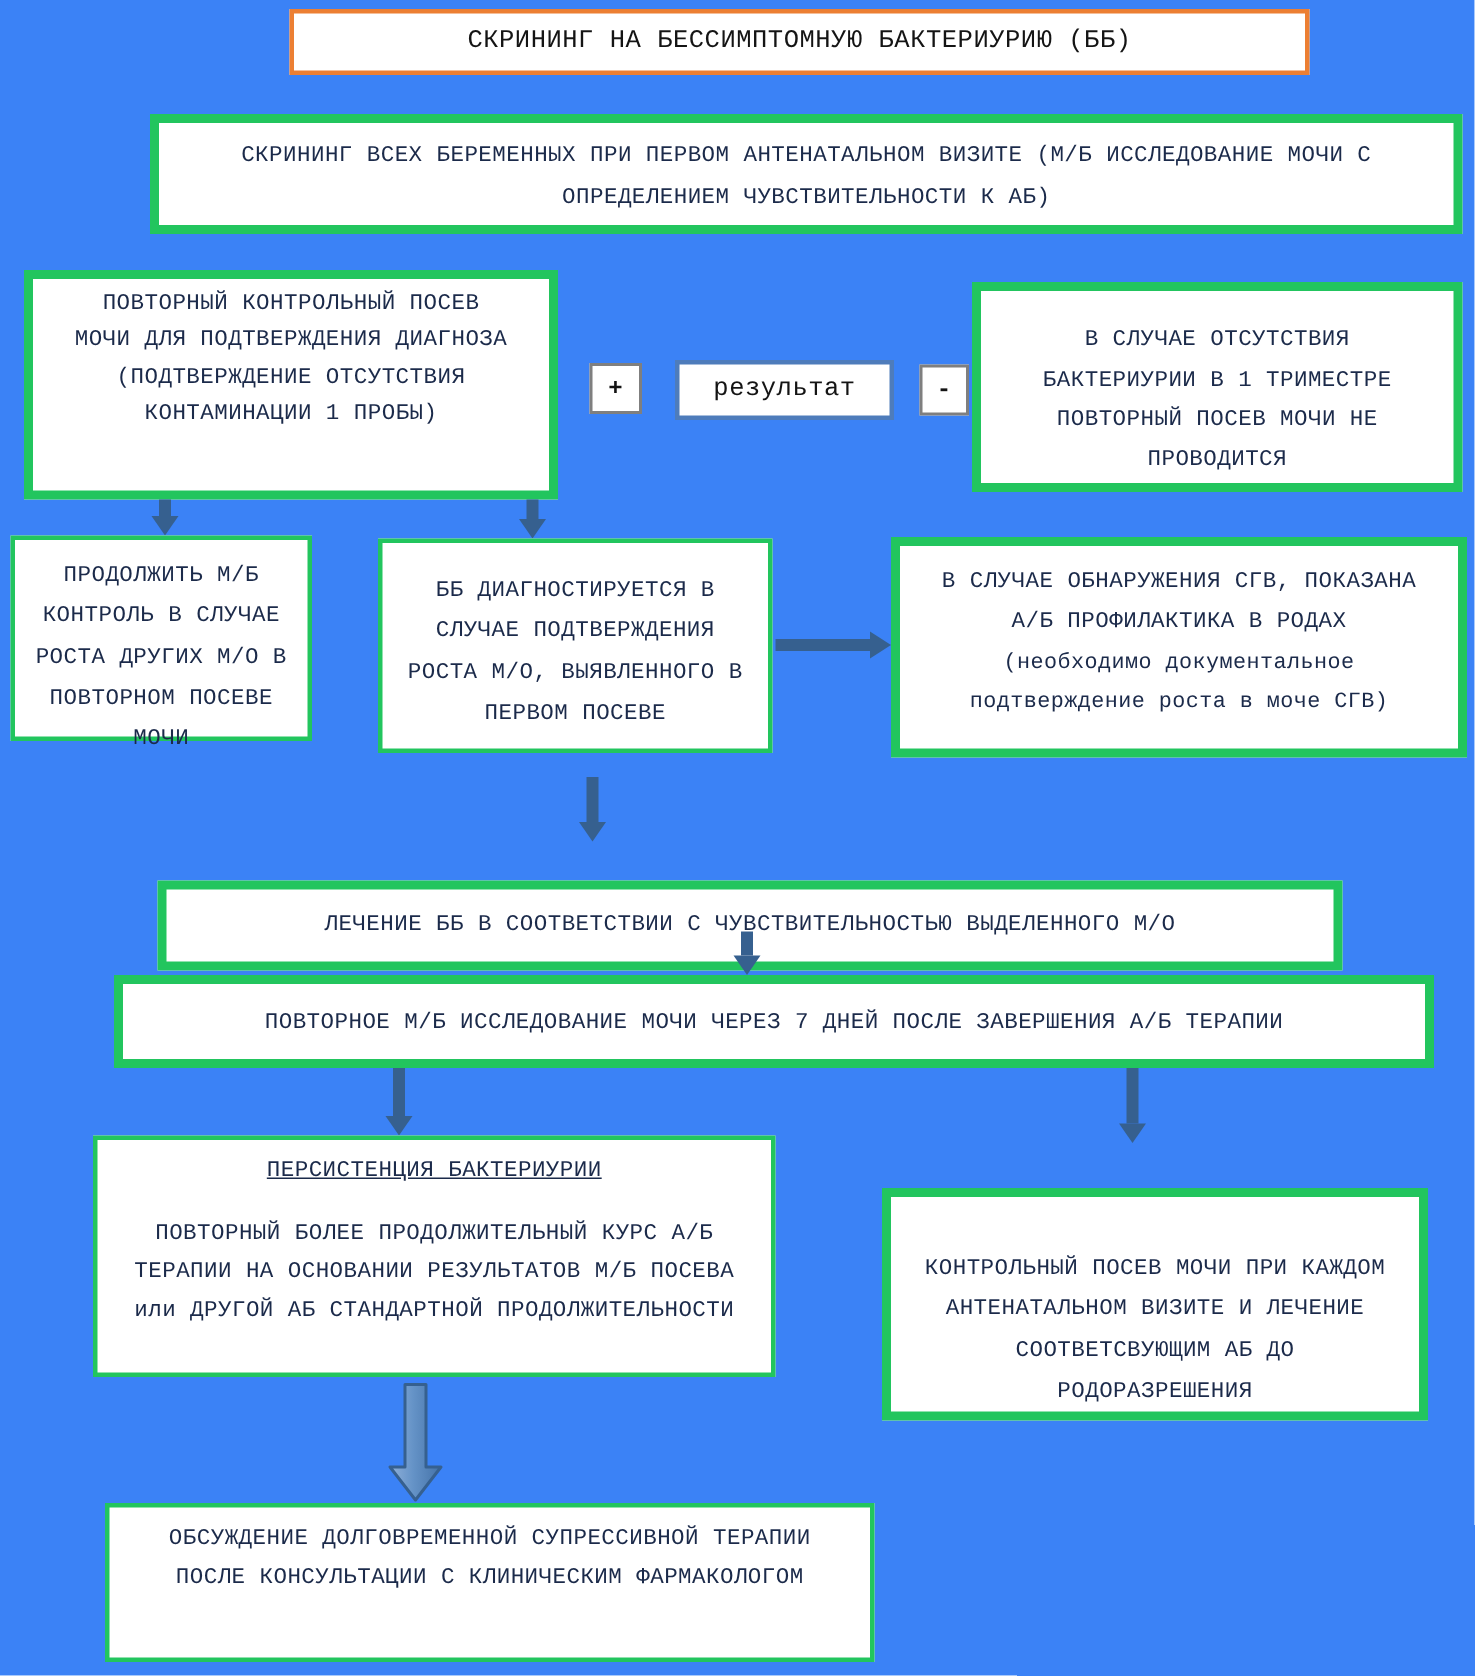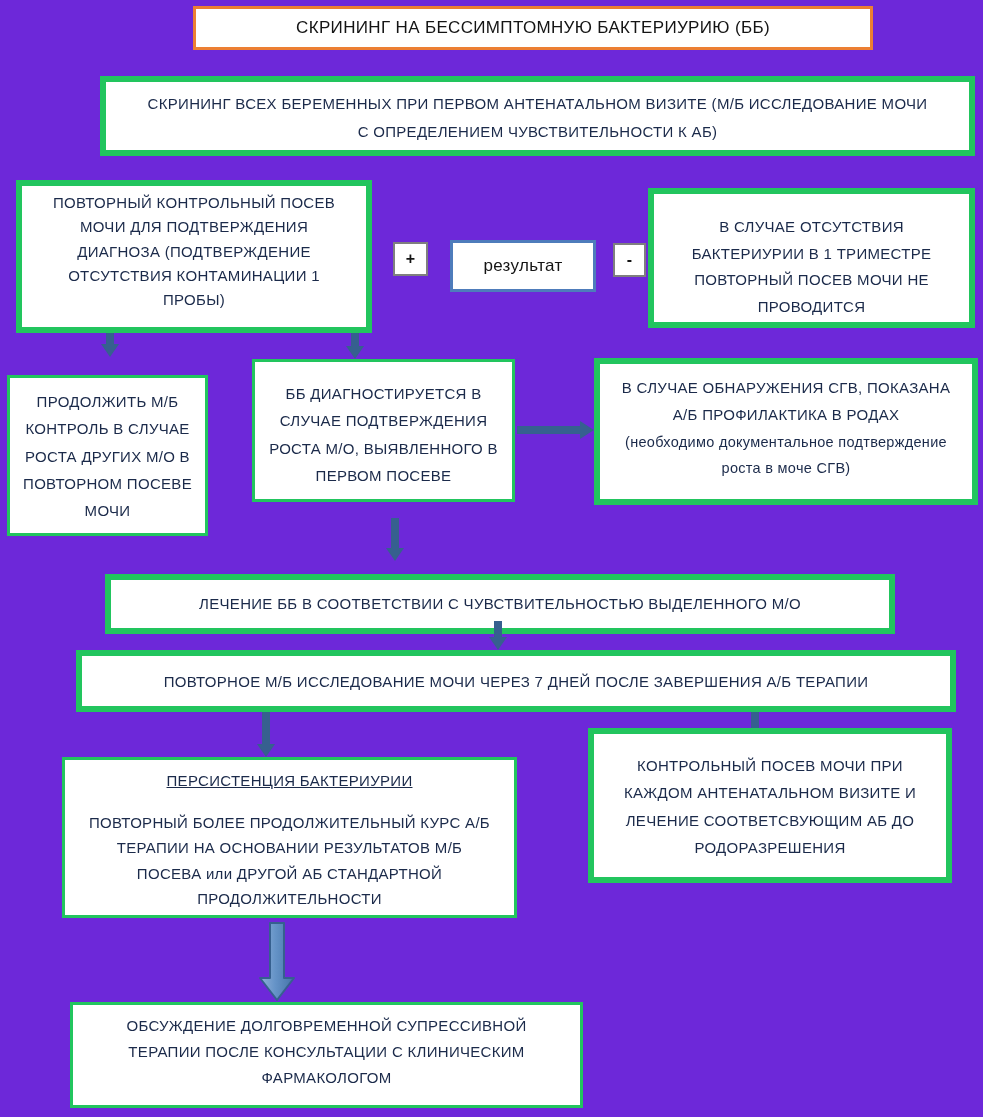--- a/index.html
+++ b/index.html
@@ -1,18 +1,18 @@
 <!DOCTYPE html>
 <html><head>
 <meta charset="utf-8">
 <style>
   html,body{margin:0;padding:0;background:#ffffff;}
   .canvas{
-    position:relative;width:983px;height:1117px;background:#6d28d9;
-    font-family:Liberation Sans, sans-serif;color:#1b2a4a;overflow:hidden;
+    position:relative;width:983px;height:1117px;background:#3b82f6;
+    font-family:Liberation Mono, monospace;color:#1b2a4a;overflow:hidden;
   }
   .box{
     position:absolute;box-sizing:border-box;border:6px solid #22c55e;background:#ffffff;
     text-align:center;font-size:15px;line-height:1.68;letter-spacing:.02em;
     display:flex;flex-direction:column;align-items:center;justify-content:flex-start;
   }
   .box .txt{width:100%;}
   .thick{border-width:3px;}
   .title-box{
     border:3px solid #ec7f33;color:#141414;font-size:17px;
@@ -47,42 +47,42 @@
   </div>
 
   <div class="box" style="left:16px;top:180px;width:356px;height:153px;padding:5px 26px 0;line-height:1.62;">
     <span class="txt">ПОВТОРНЫЙ КОНТРОЛЬНЫЙ ПОСЕВ МОЧИ ДЛЯ ПОДТВЕРЖДЕНИЯ ДИАГНОЗА (ПОДТВЕРЖДЕНИЕ ОТСУТСТВИЯ КОНТАМИНАЦИИ 1 ПРОБЫ)</span>
   </div>
 
   <div class="box gray" style="left:393px;top:242px;width:35px;height:34px;">
     <span class="txt">+</span>
   </div>
 
-  <div class="box result-box" style="left:450px;top:240px;width:146px;height:52px;">
+  <div class="box result-box" style="left:450px;top:240px;width:146px;height:40px;">
     <span class="txt">результат</span>
   </div>
 
   <div class="box gray" style="left:613px;top:243px;width:33px;height:34px;">
     <span class="txt">-</span>
   </div>
 
   <div class="box" style="left:648px;top:188px;width:327px;height:140px;padding:20px 30px 0;line-height:1.78;">
     <span class="txt">В СЛУЧАЕ ОТСУТСТВИЯ БАКТЕРИУРИИ В 1 ТРИМЕСТРЕ ПОВТОРНЫЙ ПОСЕВ МОЧИ НЕ ПРОВОДИТСЯ</span>
   </div>
 
   <div class="varrow" style="left:101px;top:333px;height:24px;">
     <div class="stem"></div>
     <div class="head"></div>
   </div>
   <div class="varrow" style="left:346px;top:333px;height:26px;">
     <div class="stem"></div>
     <div class="head"></div>
   </div>
 
-  <div class="box thick" style="left:7px;top:375px;width:201px;height:161px;padding:10px 10px 0;line-height:1.82;">
+  <div class="box thick" style="left:7px;top:357px;width:201px;height:137px;padding:10px 10px 0;line-height:1.82;">
     <span class="txt">ПРОДОЛЖИТЬ М/Б КОНТРОЛЬ В СЛУЧАЕ РОСТА ДРУГИХ М/О В ПОВТОРНОМ ПОСЕВЕ МОЧИ</span>
   </div>
 
   <div class="box thick" style="left:252px;top:359px;width:263px;height:143px;padding:18px 14px 0;line-height:1.82;">
     <span class="txt">ББ ДИАГНОСТИРУЕТСЯ В СЛУЧАЕ ПОДТВЕРЖДЕНИЯ РОСТА М/О, ВЫЯВЛЕННОГО В ПЕРВОМ ПОСЕВЕ</span>
   </div>
 
   <div class="harrow" style="left:517px;top:421px;width:77px;">
     <div class="stem"></div>
     <div class="head"></div>
@@ -91,21 +91,21 @@
   <div class="box" style="left:594px;top:358px;width:384px;height:147px;padding:10px 18px 0;line-height:1.82;">
     <span class="txt">В СЛУЧАЕ ОБНАРУЖЕНИЯ СГВ, ПОКАЗАНА А/Б ПРОФИЛАКТИКА В РОДАХ</span>
     <span class="txt note">(необходимо документальное подтверждение роста в моче СГВ)</span>
   </div>
 
   <div class="varrow" style="left:386px;top:518px;height:43px;">
     <div class="stem"></div>
     <div class="head"></div>
   </div>
 
-  <div class="box" style="left:105px;top:574px;width:790px;height:60px;padding:11px 30px 0;">
+  <div class="box" style="left:105px;top:587px;width:790px;height:60px;padding:11px 30px 0;">
     <span class="txt">ЛЕЧЕНИЕ ББ В СООТВЕТСТВИИ С ЧУВСТВИТЕЛЬНОСТЬЮ ВЫДЕЛЕННОГО М/О</span>
   </div>
 
   <div class="varrow" style="left:489px;top:621px;height:29px;">
     <div class="stem"></div>
     <div class="head"></div>
   </div>
 
   <div class="box" style="left:76px;top:650px;width:880px;height:62px;padding:13px 45px 0;">
     <span class="txt">ПОВТОРНОЕ М/Б ИССЛЕДОВАНИЕ МОЧИ ЧЕРЕЗ 7 ДНЕЙ ПОСЛЕ ЗАВЕРШЕНИЯ А/Б ТЕРАПИИ</span>
@@ -118,21 +118,21 @@
   <div class="varrow" style="left:746px;top:712px;height:50px;">
     <div class="stem"></div>
     <div class="head"></div>
   </div>
 
   <div class="box thick" style="left:62px;top:757px;width:455px;height:161px;padding:8px 20px 0;line-height:1.7;">
     <span class="txt underl">ПЕРСИСТЕНЦИЯ БАКТЕРИУРИИ</span>
     <span class="txt" style="margin-top:16px;">ПОВТОРНЫЙ БОЛЕЕ ПРОДОЛЖИТЕЛЬНЫЙ КУРС А/Б ТЕРАПИИ НА ОСНОВАНИИ РЕЗУЛЬТАТОВ М/Б ПОСЕВА или ДРУГОЙ АБ СТАНДАРТНОЙ ПРОДОЛЖИТЕЛЬНОСТИ</span>
   </div>
 
-  <div class="box" style="left:588px;top:728px;width:364px;height:155px;padding:18px 22px 0;line-height:1.82;">
+  <div class="box" style="left:588px;top:792px;width:364px;height:155px;padding:34px 22px 0;line-height:1.82;">
     <span class="txt">КОНТРОЛЬНЫЙ ПОСЕВ МОЧИ ПРИ КАЖДОМ АНТЕНАТАЛЬНОМ ВИЗИТЕ И ЛЕЧЕНИЕ СООТВЕТСВУЮЩИМ АБ ДО РОДОРАЗРЕШЕНИЯ</span>
   </div>
 
   <svg class="blockarrow" style="left:258px;top:922px;" width="38" height="81" viewBox="0 0 38 81">
     <defs>
       <linearGradient id="bag" x1="0" y1="0" x2="1" y2="0">
         <stop offset="0" stop-color="#8fb0d9"></stop>
         <stop offset="0.45" stop-color="#6593c7"></stop>
         <stop offset="1" stop-color="#4472a8"></stop>
       </linearGradient>

